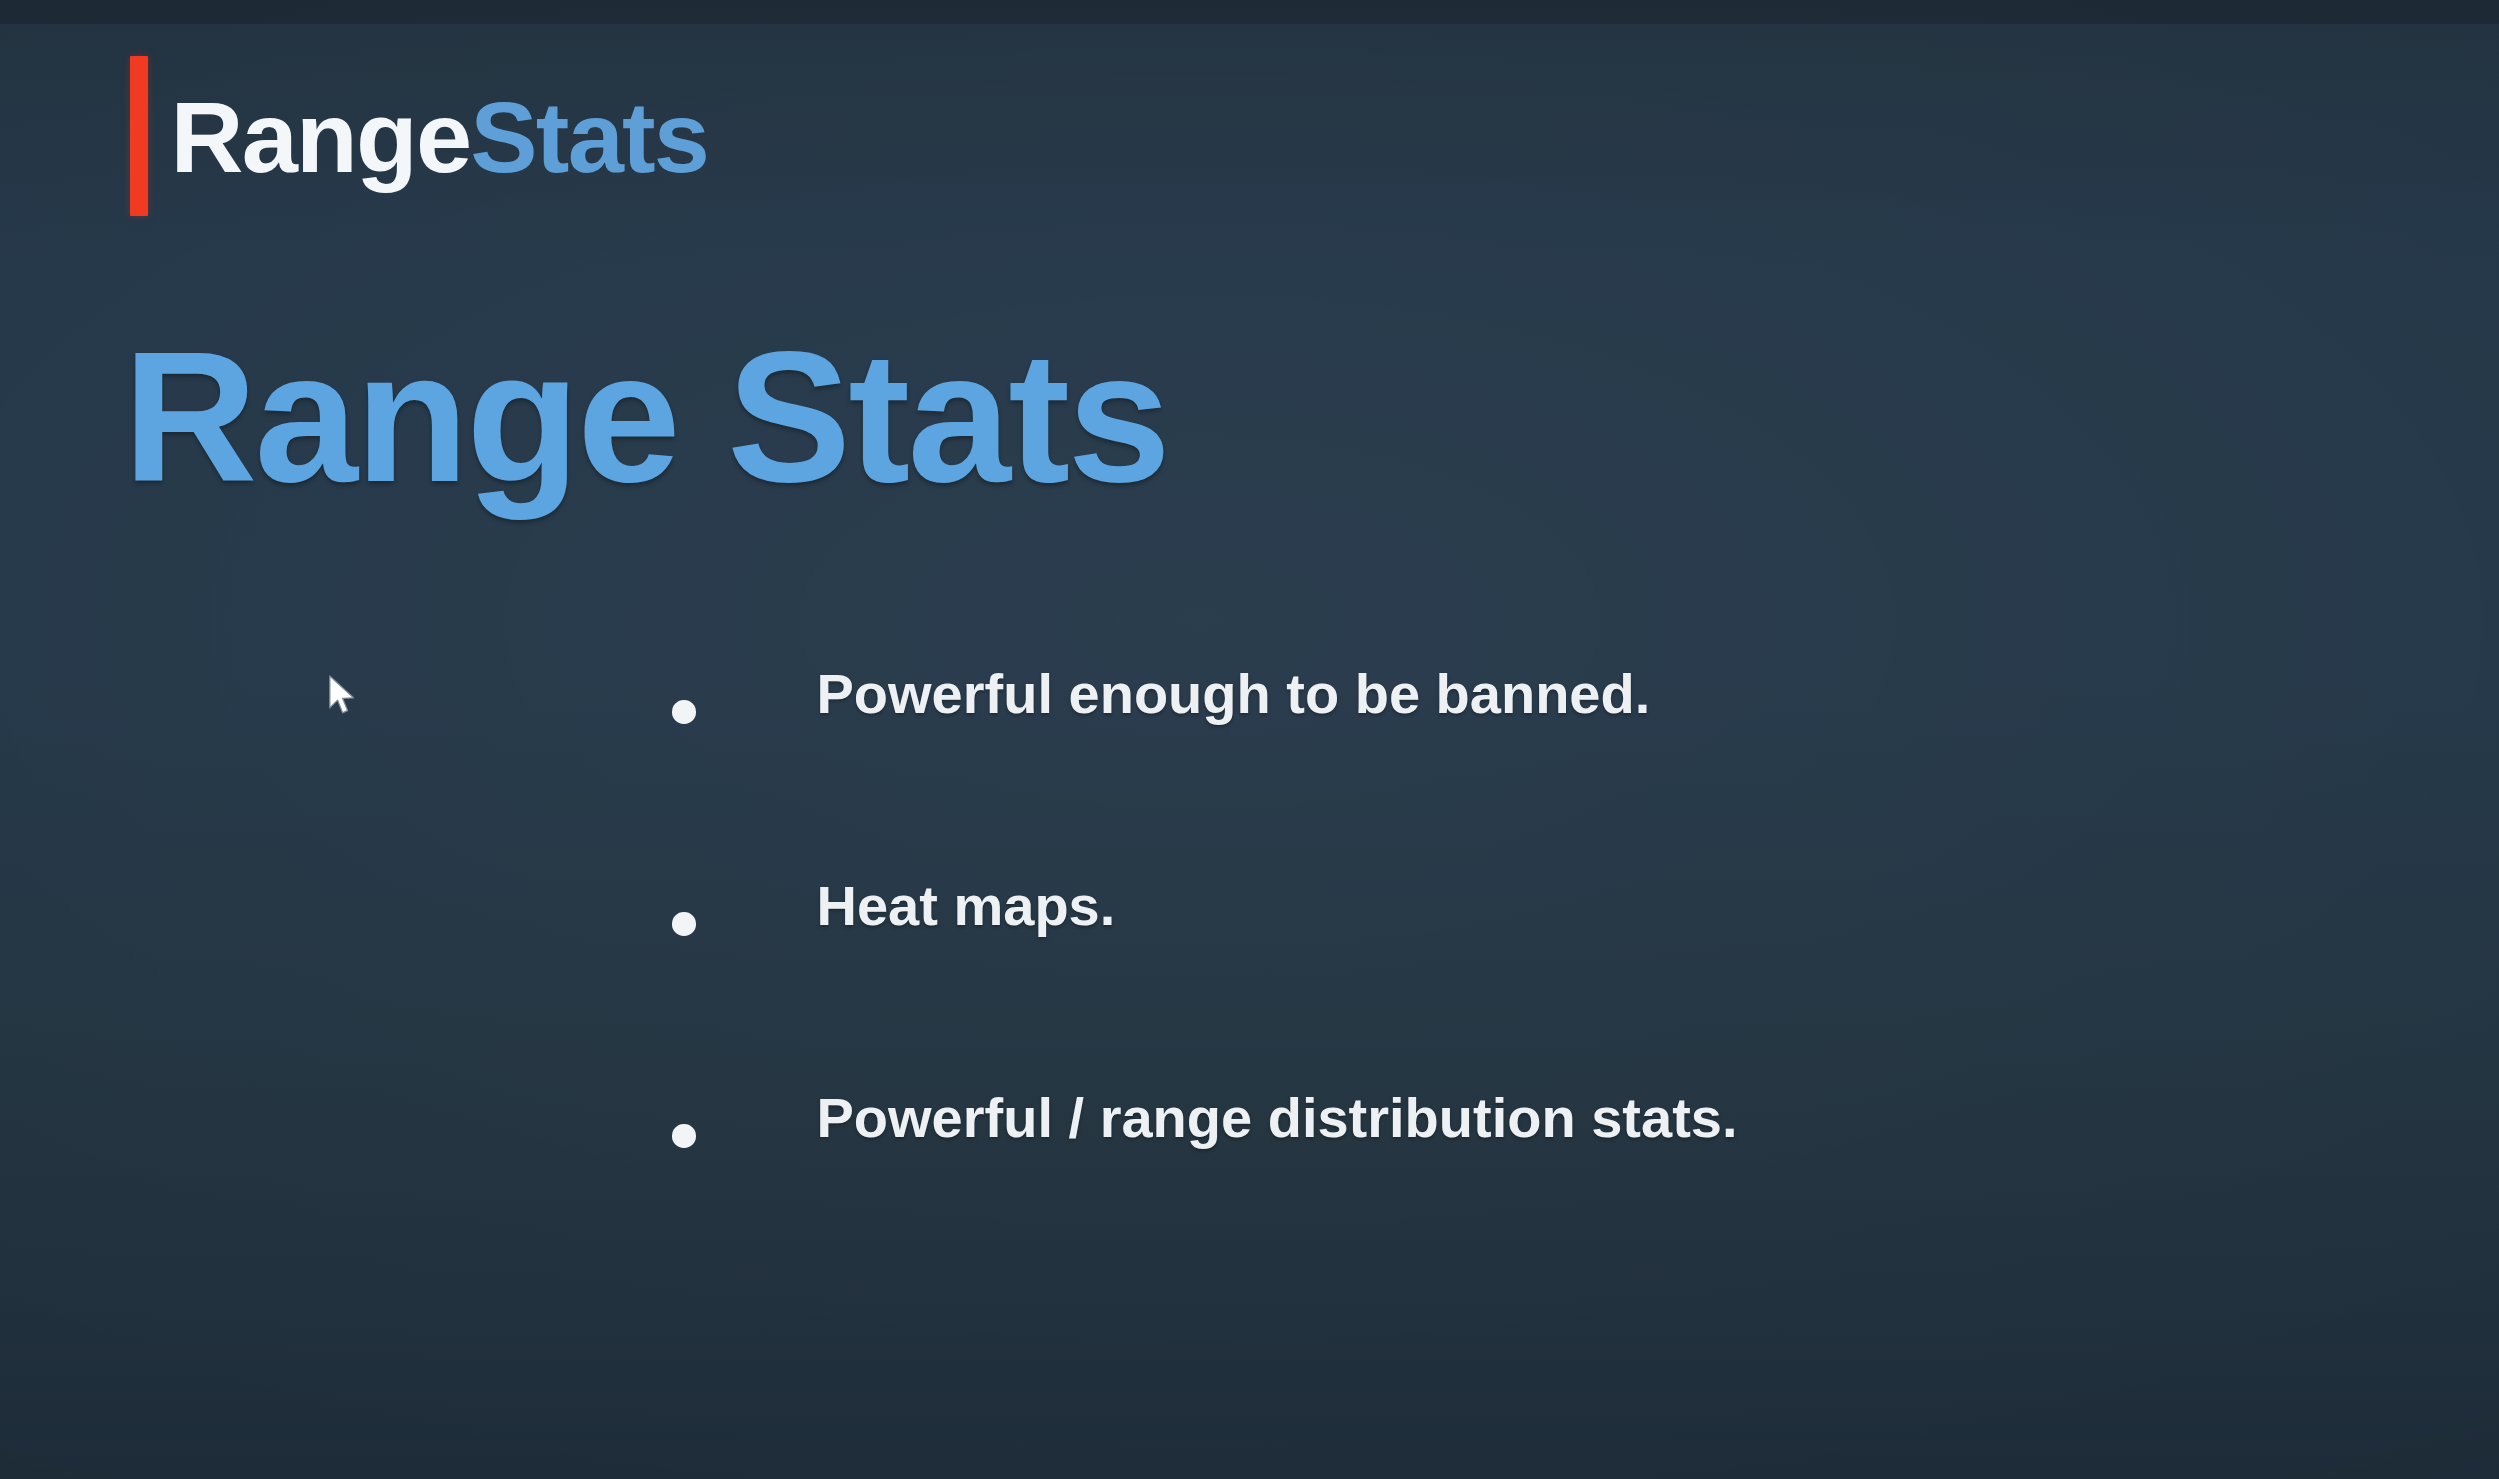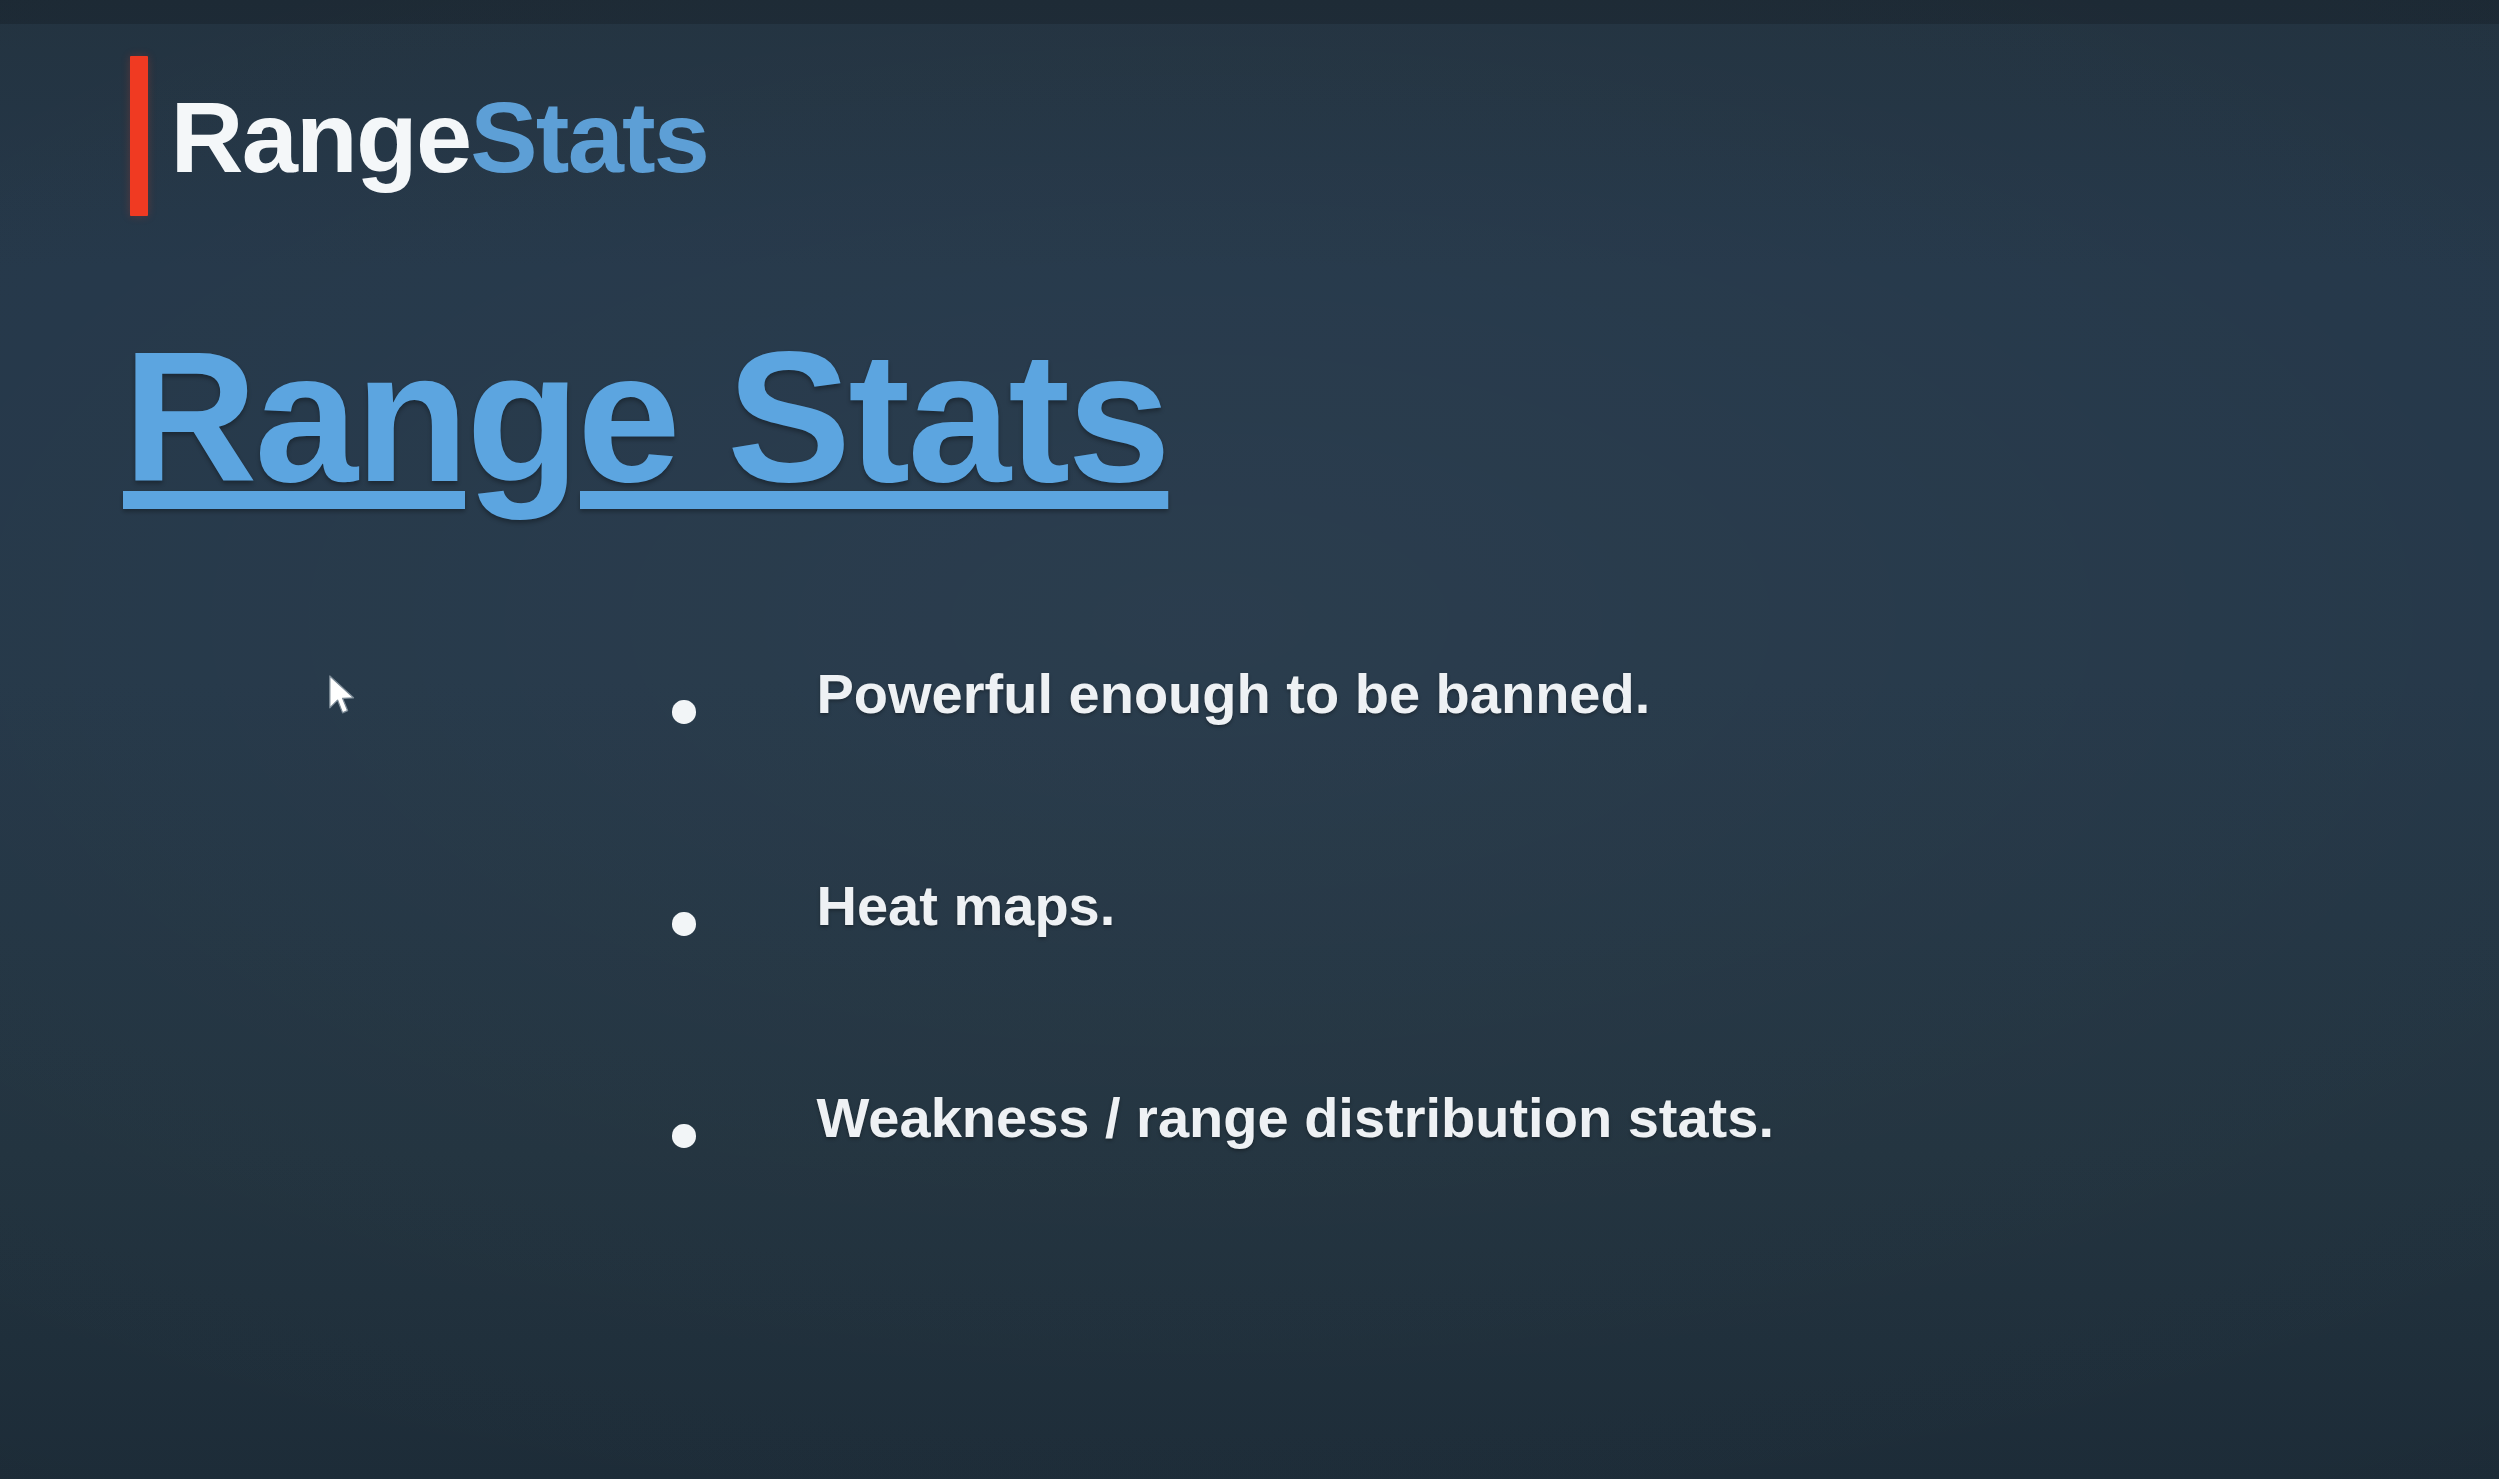--- a/index.html
+++ b/index.html
@@ -80,21 +80,20 @@
     left: 123px;
     top: 324px;
     font-size: 186px;
     font-weight: 700;
     letter-spacing: -2.7px;
     line-height: 1;
     color: #5ca5e0;
     white-space: nowrap;
     text-shadow: 0 2.7px 4.5px rgba(0,0,0,0.30);
     z-index: 2;
-    text-decoration: underline;
   }
 
   
   .bullets {
     position: absolute;
     left: 672px;
     top: 666px;
     z-index: 2;
   }
   .bullet-row {
@@ -152,21 +151,21 @@
       <div class="bullet-text">Powerful enough to be banned.</div>
     </div>
 
     <div class="bullet-row">
       <div class="bullet-dot"></div>
       <div class="bullet-text">Heat maps.</div>
     </div>
 
     <div class="bullet-row">
       <div class="bullet-dot"></div>
-      <div class="bullet-text">Weakness / range distribution stats.</div>
+      <div class="bullet-text">Powerful / range distribution stats.</div>
     </div>
 
   </div>
 
   <svg class="cursor" viewBox="0 0 34 46">
     <path d="M2 1 L2 36 L10.5 27.5 L16 41.5 L21.5 39 L16 25.5 L28 25 Z" fill="#ffffff" stroke="#7b8a96" stroke-width="1.4" stroke-linejoin="round"></path>
   </svg>
 
 </div>
 

